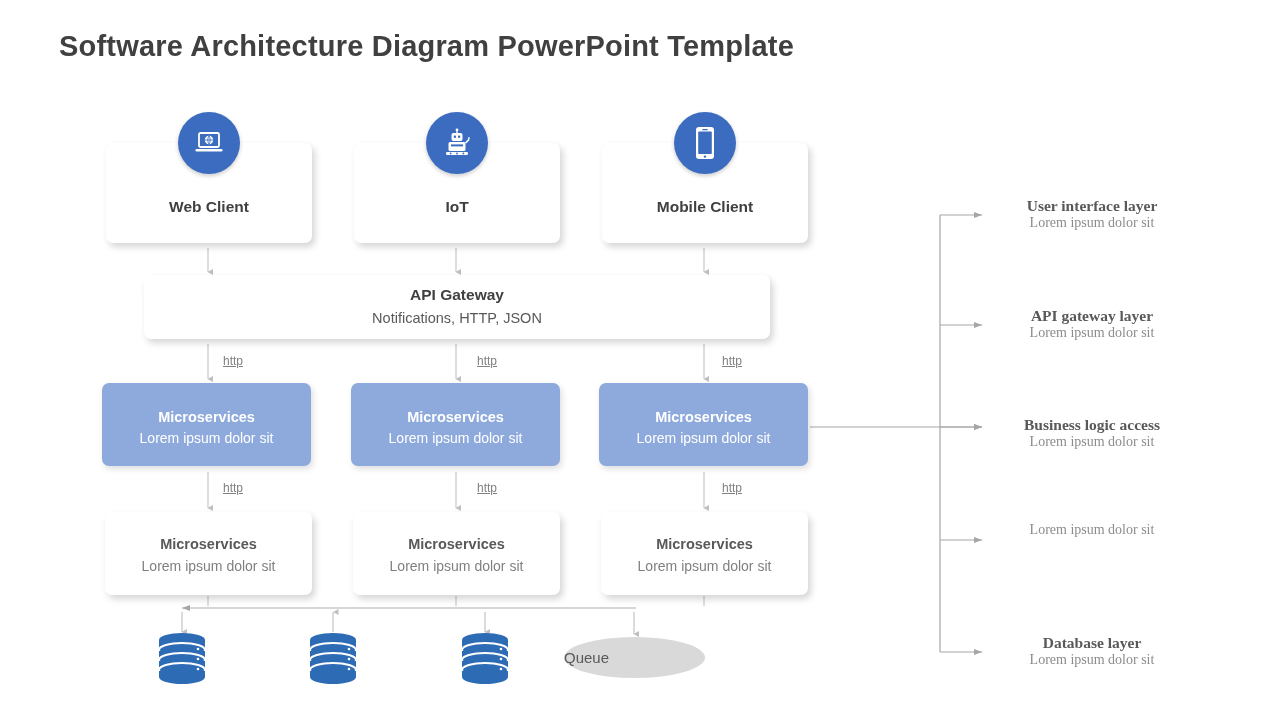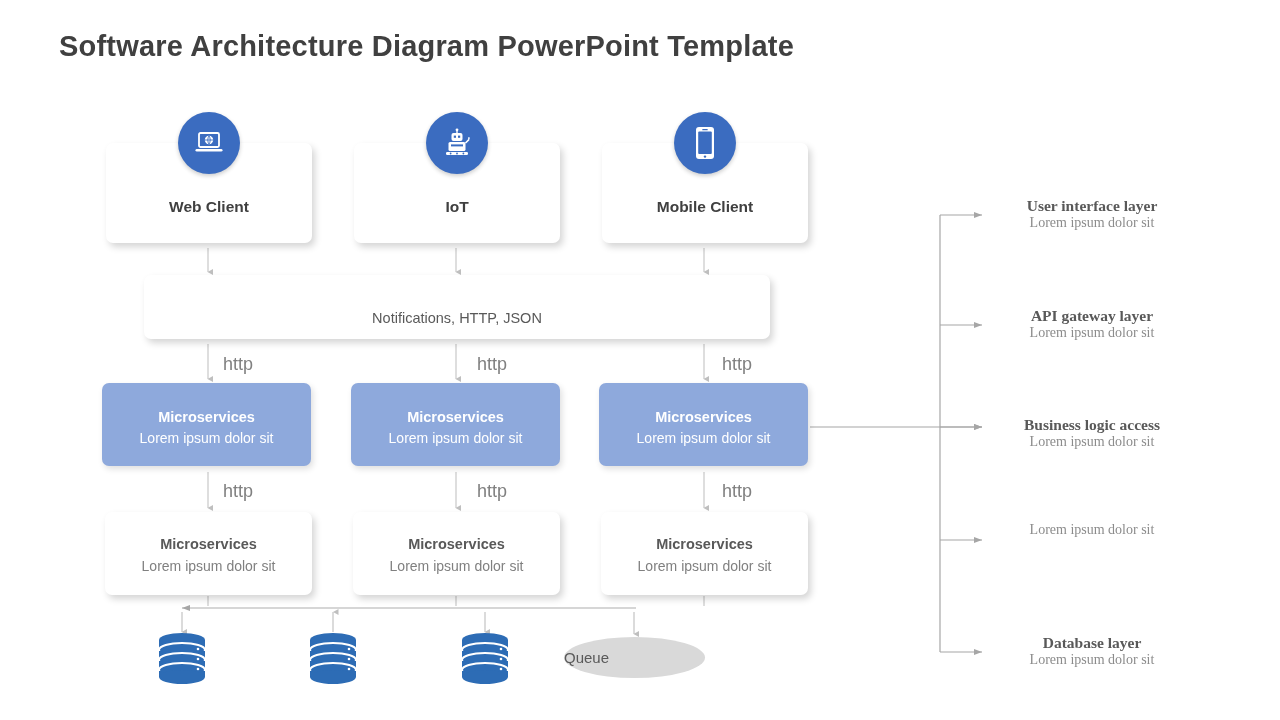--- a/index.html
+++ b/index.html
@@ -139,23 +139,24 @@
     position: absolute;
     left: 0; right: 0;
     top: 46px;
     text-align: center;
     font-size: 14px;
     color: #808080;
   }
 
   
   .http-label {
-    font-size: 18px;
+    font-size: 12px;
     color: #808080;
     white-space: nowrap;
+    text-decoration: underline;
   }
 
   
   #queue-ellipse {
     left: 564px;
     top: 637px;
     width: 141px;
     height: 41px;
     border-radius: 50%;
     background: #D9D9D9;
@@ -288,20 +289,21 @@
         <rect x="2" y="1" width="18" height="32" rx="3" fill="#ffffff"></rect>
         <rect x="4.2" y="5.6" width="13.6" height="22.5" rx="1" fill="#3B6CC0"></rect>
         <rect x="8.2" y="3" width="5.6" height="1.3" rx="0.65" fill="#3B6CC0"></rect>
         <circle cx="11" cy="30.6" r="1.2" fill="#3B6CC0"></circle>
       </svg>
     </div>
     <div class="client-label">Mobile Client</div>
   </div>
 
   <div class="abs card" id="api-gateway-card">
+    <div id="api-gateway-title">API Gateway</div>
     <div id="api-gateway-sub">Notifications, HTTP, JSON</div>
   </div>
 
   <div class="abs http-label" style="left:223px; top:354px;">http</div>
   <div class="abs http-label" style="left:477px; top:354px;">http</div>
   <div class="abs http-label" style="left:722px; top:354px;">http</div>
 
   <div class="abs ms-blue" style="left:102px; top:383px;">
     <div class="ms-title">Microservices</div>
     <div class="ms-sub">Lorem ipsum dolor sit</div>

